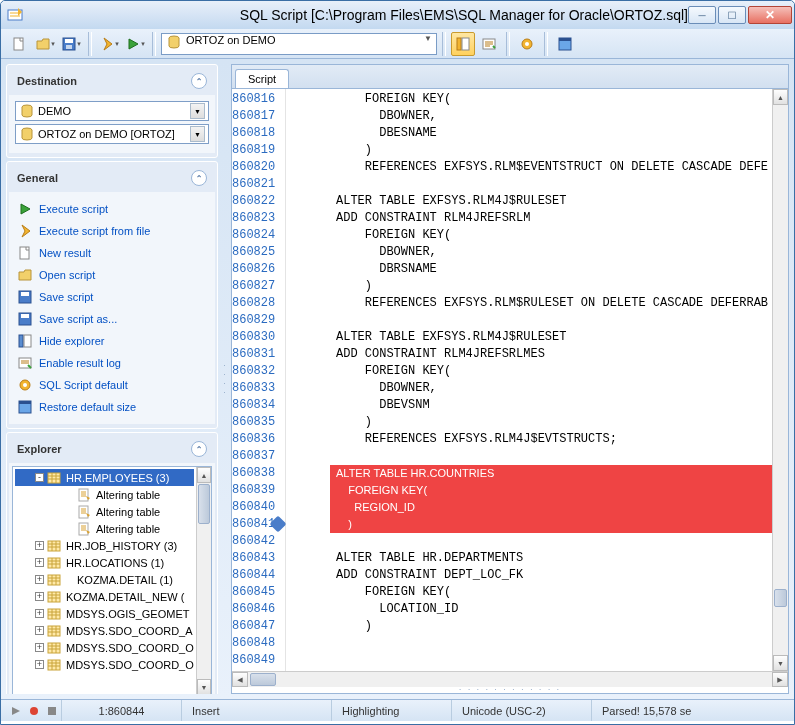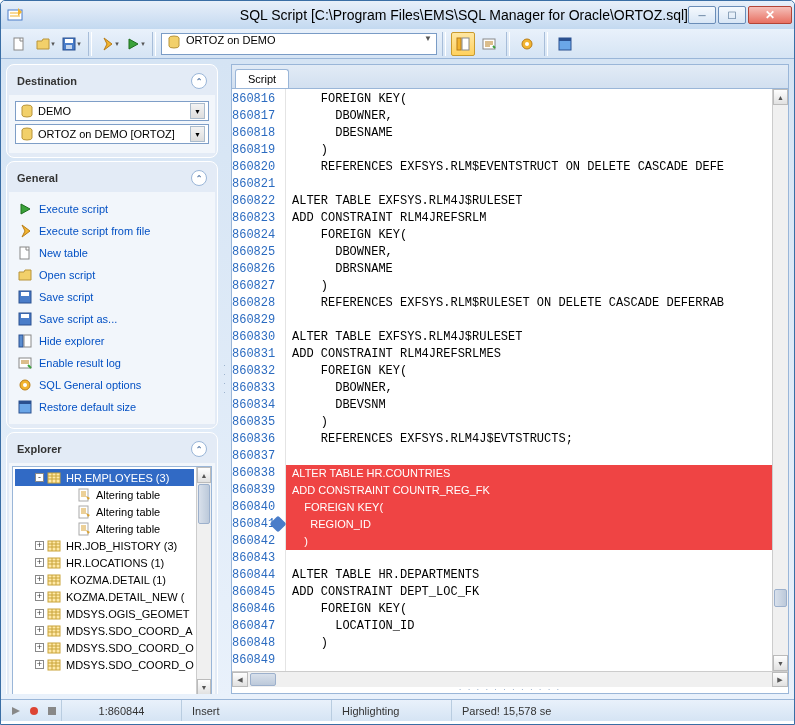--- a/index.html
+++ b/index.html
@@ -15,21 +15,21 @@
 .toolbar { height: 30px; background: linear-gradient(#e9f1fb,#d5e4f4); border-bottom: 1px solid #9ab6d8; display: flex; align-items: center; padding: 0 6px; gap: 2px; }
 .tb-btn { width: 24px; height: 24px; display: flex; align-items: center; justify-content: center; border-radius: 2px; }
 .tb-sep { width: 4px; height: 24px; border-left: 1px solid #a7bdd9; border-right: 1px solid #fff; margin: 0 3px; }
 .tb-combo { height: 22px; border: 1px solid #7a9cc6; background: #fff; width: 276px; display: flex; padding: 0 4px; gap: 4px; }
 .tb-combo .dd { margin-left: auto; font-size: 8px; color: #555; }
 .tb-pressed { border: 1px solid #c99b2e; background: linear-gradient(#ffe7a2,#ffd15e); }
 
 .content { display: flex; height: 640px; background: linear-gradient(#d5e4f4,#e9f1fb); padding: 5px; gap: 4px; }
 
 .left-panel { width: 212px; display: flex; flex-direction: column; gap: 3px; overflow: hidden; }
-.panel-grp { background: #e3ebf6; border: 1px solid #fff; border-radius: 8px; padding: 4px 0; }
+.panel-grp { background: #e3ebf6; border: 1px solid #fff; border-radius: 3px; padding: 4px 0; }
 .panel-hdr { font-weight: bold; font-size: 11px; padding: 4px 10px 6px; display: flex; align-items: center; color: #333; }
 .panel-hdr .chev { margin-left: auto; width: 16px; height: 16px; border: 1px solid #9ab6d8; border-radius: 50%; background: #fff; display: flex; align-items: center; justify-content: center; font-size: 8px; color: #5a7ca8; }
 .panel-body { background: #f2f6fb; padding: 6px; margin: 0 2px; }
 .combo { height: 20px; border: 1px solid #7e9ec7; background: #fff; display: flex; align-items: center; padding: 0 3px; margin-bottom: 3px; gap: 3px; }
 .combo .dd { margin-left: auto; width: 15px; height: 16px; border: 1px solid #abc; background: linear-gradient(#f3f3f3,#ddd); display: flex; align-items: center; justify-content: center; font-size: 7px; }
 .action-list { list-style: none; }
 .action-list li { display: flex; align-items: center; gap: 6px; padding: 3px 2px; color: #0451c4; cursor: pointer; }
 
 .tree { background: #fff; border: 1px solid #9ab6d8; height: 230px; overflow: hidden; display: flex; }
 .tree-body { flex: 1; padding: 2px; }
@@ -41,21 +41,21 @@
 .tree-scroll .arr { height: 16px; background: linear-gradient(#fefefe,#e1e1e1); border: 1px solid #bbb; display: flex; align-items: center; justify-content: center; font-size: 7px; color: #555; }
 .tree-scroll .thumb { background: linear-gradient(90deg,#d8e0eb,#bcc9da); border: 1px solid #9cb0cc; margin: 1px; flex: 0 0 40px; border-radius: 2px; }
 .tree-scroll .track { flex: 1; }
 
 .right-panel { flex: 1; display: flex; flex-direction: column; background: #fff; border: 1px solid #9ab6d8; }
 .tabbar { height: 23px; display: flex; align-items: flex-end; background: linear-gradient(#e2ebf6,#d2e0f0); padding-left: 3px; }
 .tab { padding: 3px 12px; background: #fff; border: 1px solid #9ab6d8; border-bottom: none; border-radius: 3px 3px 0 0; font-size: 11px; }
 .editor-wrap { flex: 1; display: flex; overflow: hidden; border-top: 1px solid #9ab6d8; }
 .gutter { width: 54px; background: #fff; border-right: 1px solid #e4e4e4; text-align: right; padding: 2px 14px 0 0; color: #2b6bc0; font-family: 'Courier New', monospace; font-size: 12px; line-height: 17px; position: relative; }
 .gutter .marker { position: absolute; right: 1px; width: 12px; height: 12px; background: #4a7dc9; border-radius: 2px; transform: rotate(45deg); }
-.code { flex: 1; font-family: 'Courier New', monospace; font-size: 12px; line-height: 17px; padding: 2px 0 8px 6px; white-space: pre; color: #000; position: relative; }
+.code { flex: 1; font-family: 'Courier New', monospace; font-size: 12px; line-height: 17px; padding: 2px 0 8px 6px; white-space: pre; color: #000; position: relative; margin-left: 44px; }
 .code .sel { background: #ef4444; color: #fff; display: block; padding-left: 0; margin-left: -6px; padding-left: 6px; }
 .vscroll { width: 16px; background: #f0f0f0; border-left: 1px solid #ccc; display: flex; flex-direction: column; }
 .vscroll .arr { height: 16px; background: linear-gradient(#fefefe,#e1e1e1); border: 1px solid #bbb; display: flex; align-items: center; justify-content: center; font-size: 7px; color: #555; }
 .vscroll .track { flex: 1; position: relative; }
 .vscroll .thumb { position: absolute; left: 1px; right: 1px; background: linear-gradient(90deg,#d8e0eb,#bcc9da); border: 1px solid #9cb0cc; border-radius: 2px; }
 .hscroll { height: 16px; background: #f0f0f0; border-top: 1px solid #ccc; display: flex; }
 .hscroll .arr { width: 16px; background: linear-gradient(#fefefe,#e1e1e1); border: 1px solid #bbb; display: flex; align-items: center; justify-content: center; font-size: 7px; color: #555; }
 .hscroll .track { flex: 1; position: relative; }
 .hscroll .thumb { position: absolute; top: 1px; bottom: 1px; left: 2px; width: 26px; background: linear-gradient(#d8e0eb,#bcc9da); border: 1px solid #9cb0cc; border-radius: 2px; }
 .splitter-dots { text-align: center; font-size: 8px; letter-spacing: 2px; color: #8ca4c2; height: 6px; line-height: 5px; }
@@ -206,21 +206,21 @@
               <svg class="ic16" viewBox="0 0 16 16">
                 <path d="M5 2l3 6-3 6 8-6z" fill="#f2b430" stroke="#b87d18"></path>
               </svg>
               <span>Execute script from file</span>
             </li>
             <li>
               <svg class="ic16" viewBox="0 0 16 16">
                 <rect x="3" y="2" width="9" height="12" fill="#fff" stroke="#888"></rect>
                 <path d="M9 2v3h3" fill="none" stroke="#888"></path>
               </svg>
-              <span>New table</span>
+              <span>New result</span>
             </li>
             <li>
               <svg class="ic16" viewBox="0 0 16 16">
                 <path d="M2 5h5l1-2h6v10H2z" fill="#f2d06a" stroke="#b8943a"></path>
               </svg>
               <span>Open script</span>
             </li>
             <li>
               <svg class="ic16" viewBox="0 0 16 16">
                 <rect x="2" y="2" width="12" height="12" fill="#4a7dc9" stroke="#2a5090"></rect>
@@ -248,21 +248,21 @@
                 <path d="M4 6h8M4 8h8" stroke="#b87d18"></path>
                 <path d="M11 10l3 3" stroke="#3aa23a" stroke-width="2"></path>
               </svg>
               <span>Enable result log</span>
             </li>
             <li>
               <svg class="ic16" viewBox="0 0 16 16">
                 <circle cx="8" cy="8" r="5" fill="#f2b430" stroke="#b87d18"></circle>
                 <circle cx="8" cy="8" r="2" fill="#fff"></circle>
               </svg>
-              <span>SQL General options</span>
+              <span>SQL Script default</span>
             </li>
             <li>
               <svg class="ic16" viewBox="0 0 16 16">
                 <rect x="2" y="2" width="12" height="12" fill="#6aa6e8" stroke="#2a5090"></rect>
                 <rect x="2" y="2" width="12" height="3" fill="#2a5090"></rect>
               </svg>
               <span>Restore default size</span>
             </li>
           </ul>
       </div>
@@ -333,21 +333,21 @@
                 </svg>
                 <span style="margin-left:2px">HR.LOCATIONS (1)</span>
               </div>
               <div class="tree-row">
                 <span class="ind" style="width:14px"></span>
                 <span class="sq">+</span>
                 <svg class="ic16" viewBox="0 0 16 16">
                   <rect x="2" y="3" width="12" height="10" fill="#ffe9a8" stroke="#c9a43a"></rect>
                   <path d="M2 6h12M2 9h12M6 3v10M10 3v10" stroke="#c9a43a"></path>
                 </svg>
-                <span style="margin-left:6px">KOZMA.DETAIL (1)</span>
+                <span style="margin-left:13px">KOZMA.DETAIL (1)</span>
               </div>
               <div class="tree-row">
                 <span class="ind" style="width:14px"></span>
                 <span class="sq">+</span>
                 <svg class="ic16" viewBox="0 0 16 16">
                   <rect x="2" y="3" width="12" height="10" fill="#ffe9a8" stroke="#c9a43a"></rect>
                   <path d="M2 6h12M2 9h12M6 3v10M10 3v10" stroke="#c9a43a"></path>
                 </svg>
                 <span style="margin-left:2px">KOZMA.DETAIL_NEW (</span>
               </div>
@@ -457,21 +457,21 @@
     REFERENCES EXFSYS.RLM$RULESET ON DELETE CASCADE DEFERRAB
 
 ALTER TABLE EXFSYS.RLM4J$RULESET
 ADD CONSTRAINT RLM4JREFSRLMES
     FOREIGN KEY(
       DBOWNER,
       DBEVSNM
     )
     REFERENCES EXFSYS.RLM4J$EVTSTRUCTS;
 
-<span class="sel">ALTER TABLE HR.COUNTRIES</span><span class="sel">ADD CONSTRAINT COUNTR_REG_FK</span><span class="sel">    FOREIGN KEY(</span><span class="sel">      REGION_ID</span><span class="sel">    )</span>
+<span class="sel">ALTER TABLE HR.COUNTRIES</span><span class="sel">    FOREIGN KEY(</span><span class="sel">      REGION_ID</span><span class="sel">    )</span>
 ALTER TABLE HR.DEPARTMENTS
 ADD CONSTRAINT DEPT_LOC_FK
     FOREIGN KEY(
       LOCATION_ID
     )
 </div>
       <div class="vscroll">
         <div class="arr">▲</div>
         <div class="track">
             <div class="thumb" style="top:88%;height:18px"></div>
@@ -502,14 +502,15 @@
       </svg>
     </div>
   <div class="sb-btn">
       <svg width="10" height="10" viewBox="0 0 10 10">
         <rect x="1" y="1" width="8" height="8" fill="#888"></rect>
       </svg>
     </div>
   <div class="sb-cell" style="width:120px;justify-content:center">1:860844</div>
   <div class="sb-cell" style="width:150px">Insert</div>
   <div class="sb-cell" style="width:120px">Highlighting</div>
+  <div class="sb-cell" style="width:140px">Unicode (USC-2)</div>
   <div class="sb-cell" style="flex:1">Parsed! 15,578 se</div>
 </div>
 
 </body></html>

